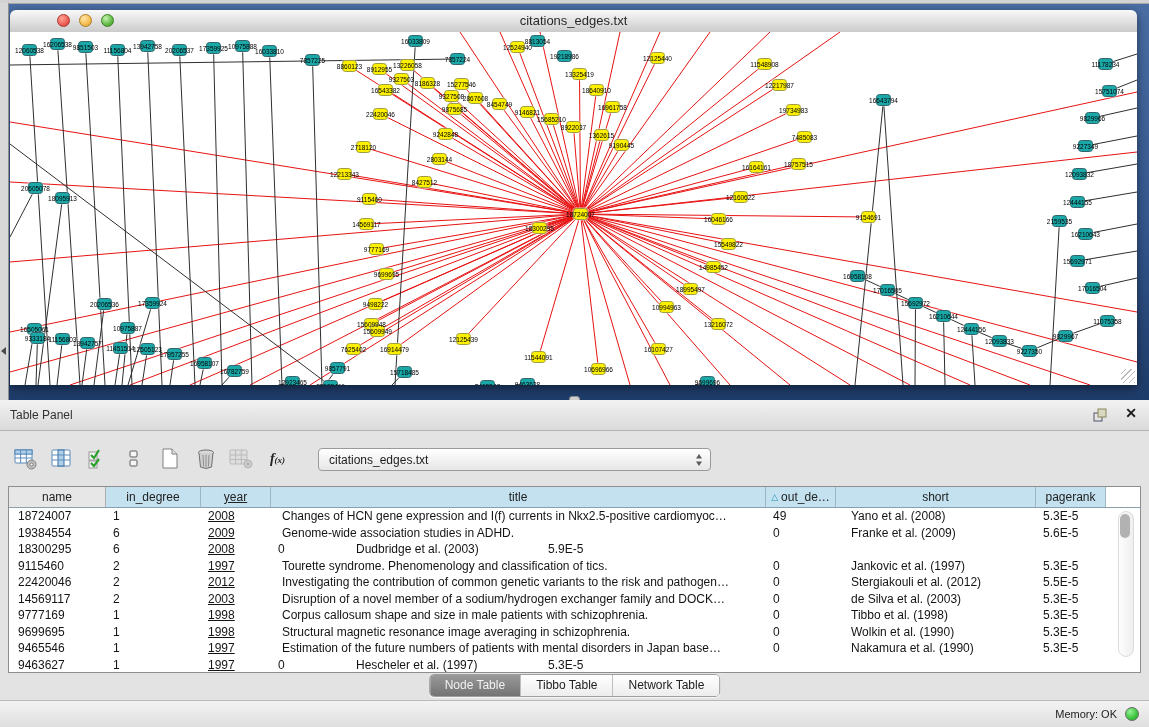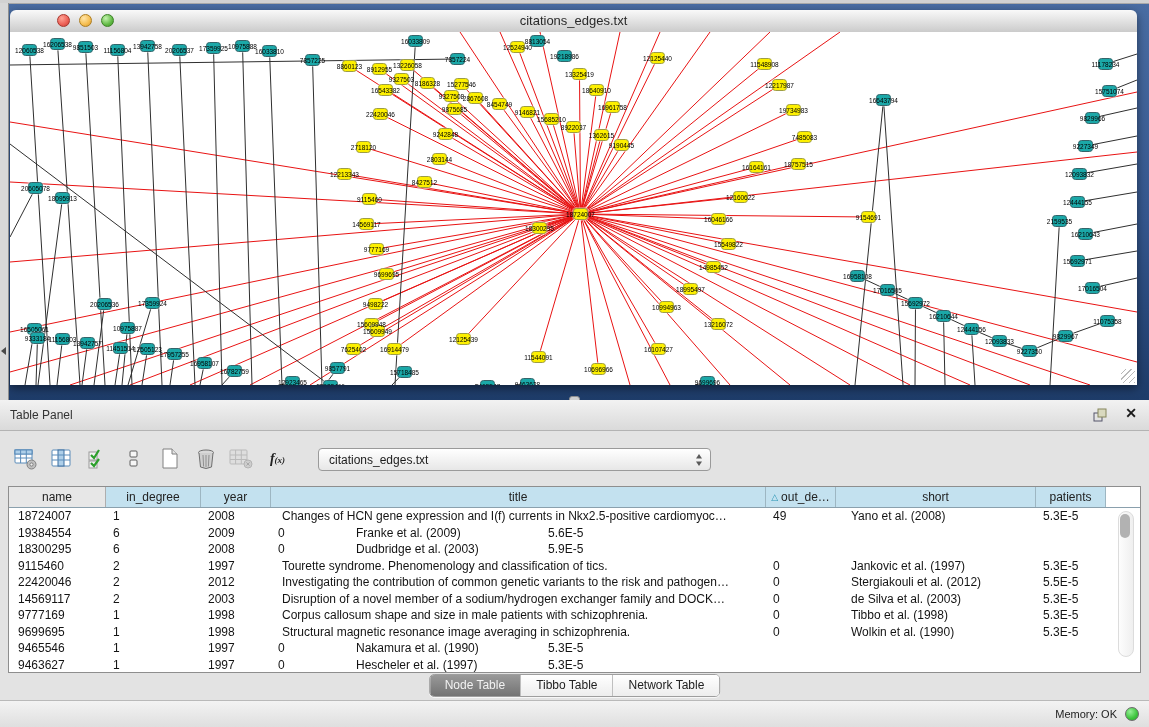--- a/index.html
+++ b/index.html
@@ -38,21 +38,21 @@
   .fx{font-family:"Liberation Serif",serif;font-size:14px;color:#222;font-weight:bold;font-style:italic;}
   .fx small{font-size:9px;font-weight:bold;}
   .dropdown{position:relative;margin-left:18px;width:393px;height:23px;border:1px solid #9a9a9a;border-radius:4px;background:linear-gradient(#ffffff,#e7e7e7);box-sizing:border-box;}
   .dd-value{position:absolute;left:10px;top:4px;font-size:12px;color:#1c1c1c;}
   .dd-arrows{position:absolute;right:7px;top:4px;}
   .tp-table{position:absolute;left:8px;top:86px;width:1131px;height:185px;background:#fff;border:1px solid #8e8e8e;box-sizing:content-box;}
   .thead{display:flex;height:20px;border-bottom:1px solid #8aa0ad;}
   .th{box-sizing:border-box;border-right:1px solid #9db6c2;background:#c3e1ef;font-size:12px;display:flex;align-items:center;justify-content:center;color:#222;gap:3px;}
   .th.first{background:#e7e7e7;border-right:1px solid #aeaeae;}
   .sortglyph{color:#2895b5;font-size:9px;}
-  .c0{width:97px;}.c1{width:95px;}.c2{width:70px;}.c3{width:495px;}.c4{width:70px;}.c5{width:200px;}.c6{width:70px;}
+  .c0{width:97px;}.c1{width:95px;}.c2{width:70px;text-decoration:underline;}.c3{width:495px;}.c4{width:70px;}.c5{width:200px;}.c6{width:70px;}
   .row{display:flex;height:16.5px;font-size:12px;color:#141414;align-items:center;}
   .td{box-sizing:border-box;white-space:nowrap;overflow:hidden;}
   .td.c0{padding-left:9px;}.td.c1{padding-left:7px;}.td.c2{padding-left:7px;}.td.c3{padding-left:11px;}.td.c4{padding-left:7px;}.td.c5{padding-left:15px;}.td.c6{padding-left:7px;}
   .vscroll{position:absolute;right:6px;top:24px;width:14px;height:144px;background:linear-gradient(90deg,#fdfdfd,#efefef);border:1px solid #dcdcdc;border-radius:8px;}
   .vthumb{position:absolute;left:1px;top:2px;width:10px;height:24px;background:#b2b2b2;border-radius:6px;}
   .tp-tabs{position:absolute;top:274px;left:50%;transform:translateX(-50%);display:flex;border:1px solid #9e9e9e;border-radius:5px;overflow:hidden;background:#fff;height:21px;box-shadow:0 1px 0 rgba(255,255,255,.7);}
   .tab{padding:0 15px;font-size:12px;line-height:21px;color:#222;background:linear-gradient(#ffffff,#ededed);border-right:1px solid #b5b5b5;cursor:pointer;}
   .tab:last-child{border-right:none;}
   .tab.sel{background:linear-gradient(#999999,#737373);color:#f2f2f2;}
 
@@ -564,37 +564,38 @@
             <span>title</span>
           </div>
           <div class="th c4">
             <span class="sortglyph">△</span>
             <span>out_de…</span>
           </div>
           <div class="th c5">
             <span>short</span>
           </div>
           <div class="th c6">
-            <span>patients</span>
+            <span>pagerank</span>
           </div>
         </div>
       <div id="tbody">
           <div class="row">
             <div class="td c0">18724007</div>
             <div class="td c1">1</div>
             <div class="td c2">2008</div>
             <div class="td c3">Changes of HCN gene expression and I(f) currents in Nkx2.5-positive cardiomyoc…</div>
             <div class="td c4">49</div>
             <div class="td c5">Yano et al. (2008)</div>
             <div class="td c6">5.3E-5</div>
           </div>
           <div class="row">
             <div class="td c0">19384554</div>
             <div class="td c1">6</div>
             <div class="td c2">2009</div>
+            <div class="td c3">Genome-wide association studies in ADHD.</div>
             <div class="td c4">0</div>
             <div class="td c5">Franke et al. (2009)</div>
             <div class="td c6">5.6E-5</div>
           </div>
           <div class="row">
             <div class="td c0">18300295</div>
             <div class="td c1">6</div>
             <div class="td c2">2008</div>
             <div class="td c4">0</div>
             <div class="td c5">Dudbridge et al. (2003)</div>
@@ -642,20 +643,21 @@
             <div class="td c2">1998</div>
             <div class="td c3">Structural magnetic resonance image averaging in schizophrenia.</div>
             <div class="td c4">0</div>
             <div class="td c5">Wolkin et al. (1990)</div>
             <div class="td c6">5.3E-5</div>
           </div>
           <div class="row">
             <div class="td c0">9465546</div>
             <div class="td c1">1</div>
             <div class="td c2">1997</div>
+            <div class="td c3">Estimation of the future numbers of patients with mental disorders in Japan base…</div>
             <div class="td c4">0</div>
             <div class="td c5">Nakamura et al. (1990)</div>
             <div class="td c6">5.3E-5</div>
           </div>
           <div class="row">
             <div class="td c0">9463627</div>
             <div class="td c1">1</div>
             <div class="td c2">1997</div>
             <div class="td c4">0</div>
             <div class="td c5">Hescheler et al. (1997)</div>

